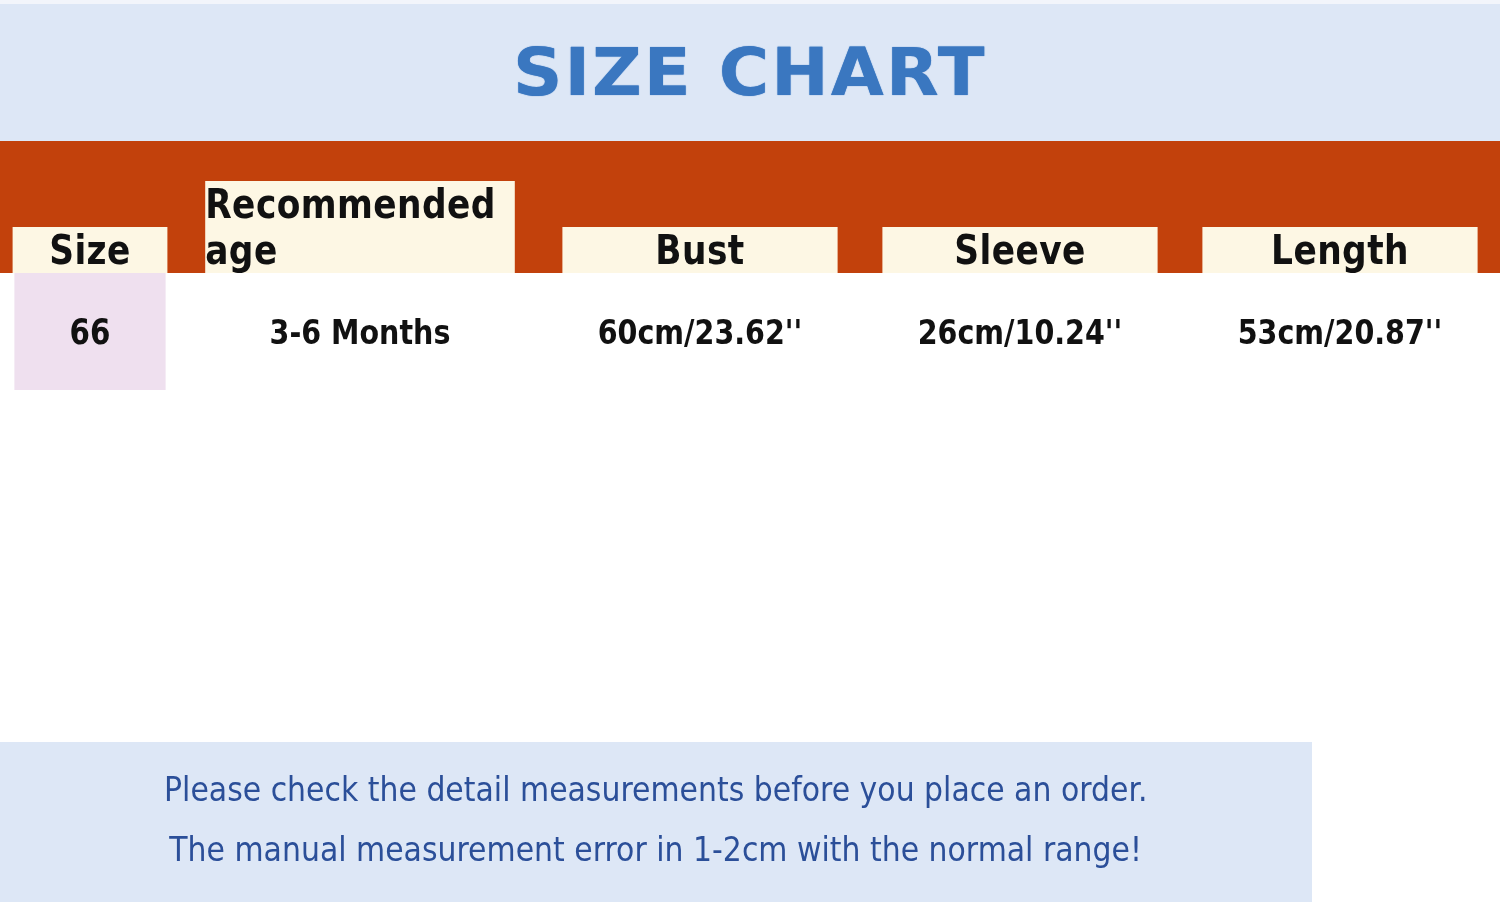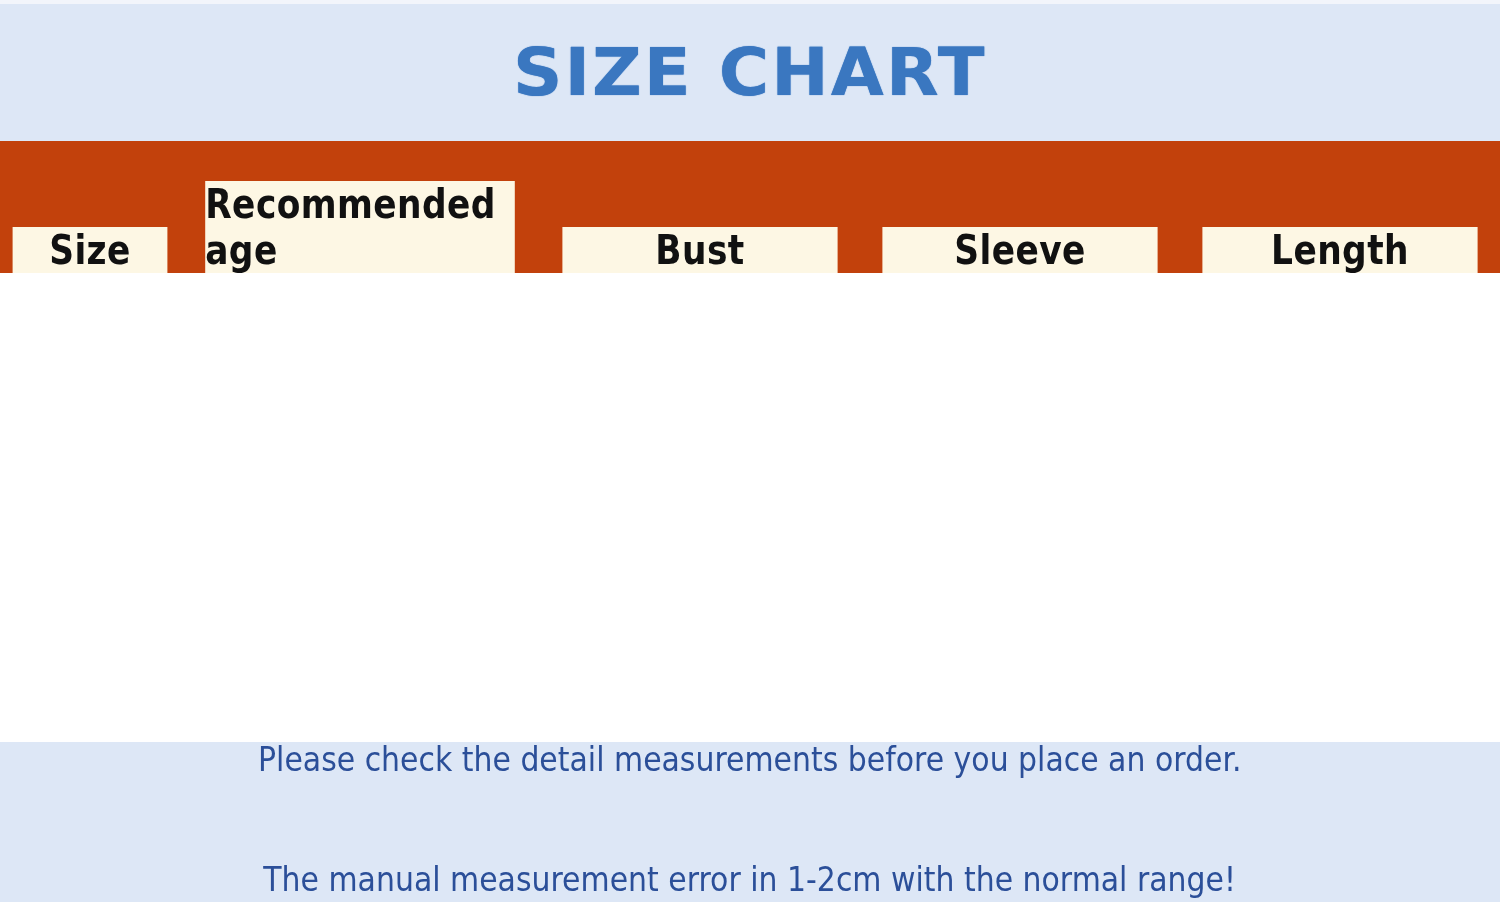--- a/index.html
+++ b/index.html
@@ -113,29 +113,29 @@
   }
   .data-cell.size-val {
     font-size: 35px;
   }
 
   
   .footer-band {
     position: absolute;
     left: 0;
     top: 742px;
-    width: 1500px;
+    width: 1312px;
     height: 166px;
     background: #dde7f6;
     border-bottom: 6px solid #ffffff;
     box-sizing: border-box;
     display: flex;
     flex-direction: column;
     align-items: center;
-    justify-content: space-between;
+    justify-content: center;
     padding-bottom: 6px;
   }
   .note-line {
     font-family: "DejaVu Sans", sans-serif;
     font-size: 34px;
     color: #2b4f99;
     line-height: 1.0;
     white-space: nowrap;
     transform: scaleX(0.88);
   }
@@ -156,20 +156,27 @@
 
     <div class="row head-row">
       <div class="cell c-size head-cell">Size</div>
       <div class="cell c-age head-cell">Recommended age</div>
       <div class="cell c-bust head-cell">Bust</div>
       <div class="cell c-sleeve head-cell">Sleeve</div>
       <div class="cell c-length head-cell">Length</div>
     </div>
 
 
+    <div class="row data-row band-white">
+      <div class="cell c-size data-cell size-val">66</div>
+      <div class="cell c-age data-cell">3-6 Months</div>
+      <div class="cell c-bust data-cell">60cm/23.62''</div>
+      <div class="cell c-sleeve data-cell">26cm/10.24''</div>
+      <div class="cell c-length data-cell">53cm/20.87''</div>
+    </div>
 
 
 
   </div>
 
   <div class="footer-band">
     <div class="note-line">Please check the detail measurements before you place an order.</div>
     <div class="note-line">The manual measurement error in 1-2cm with the normal range!</div>
   </div>
 

